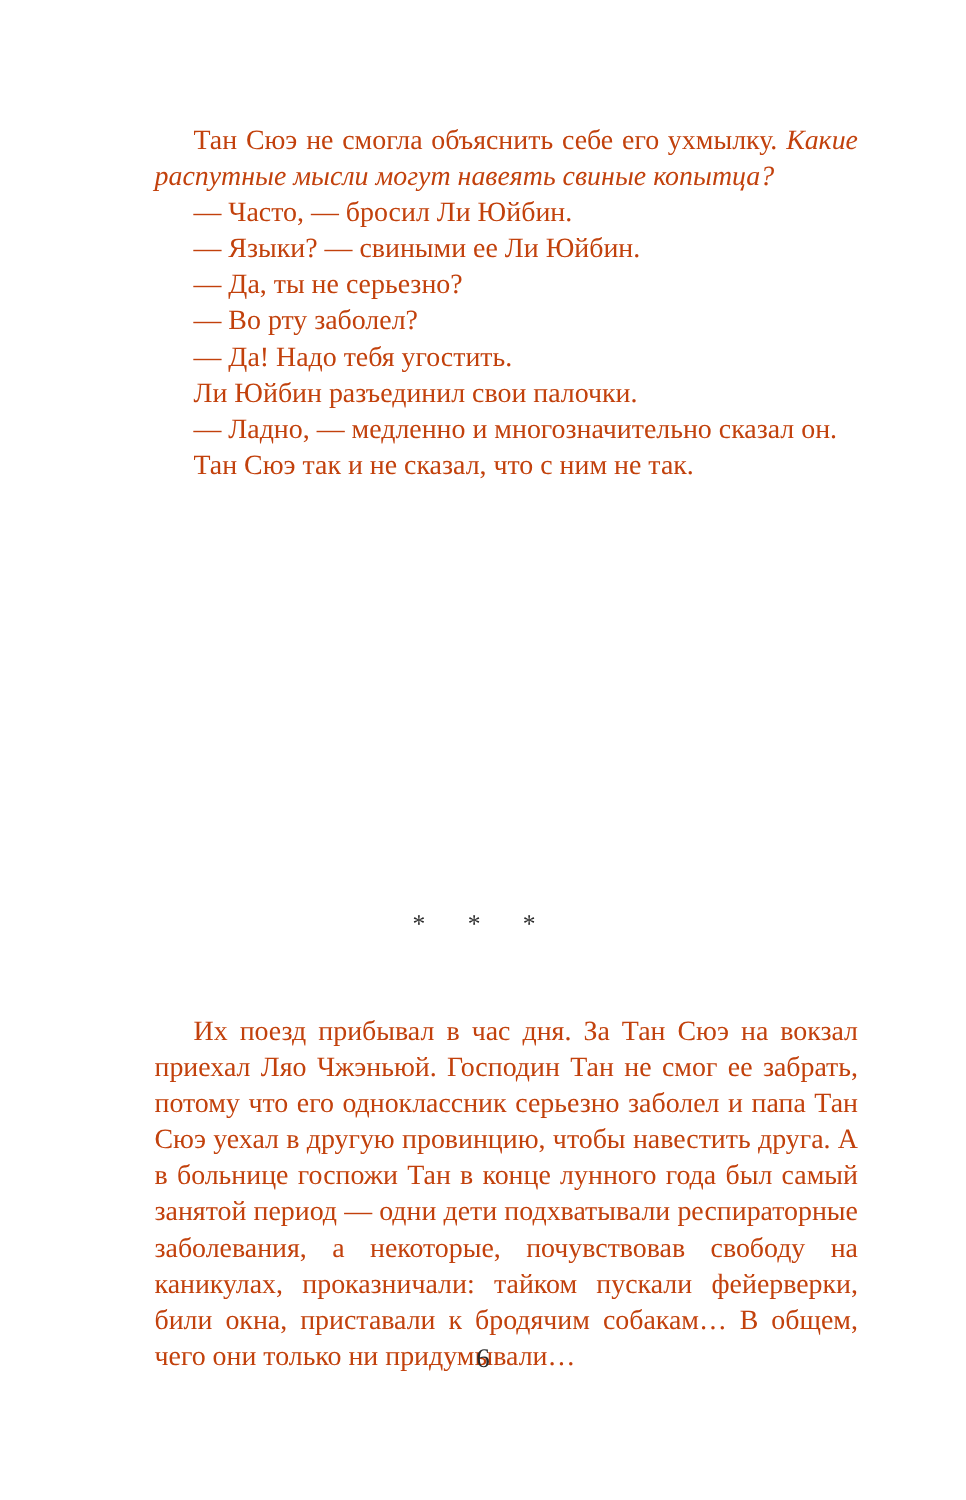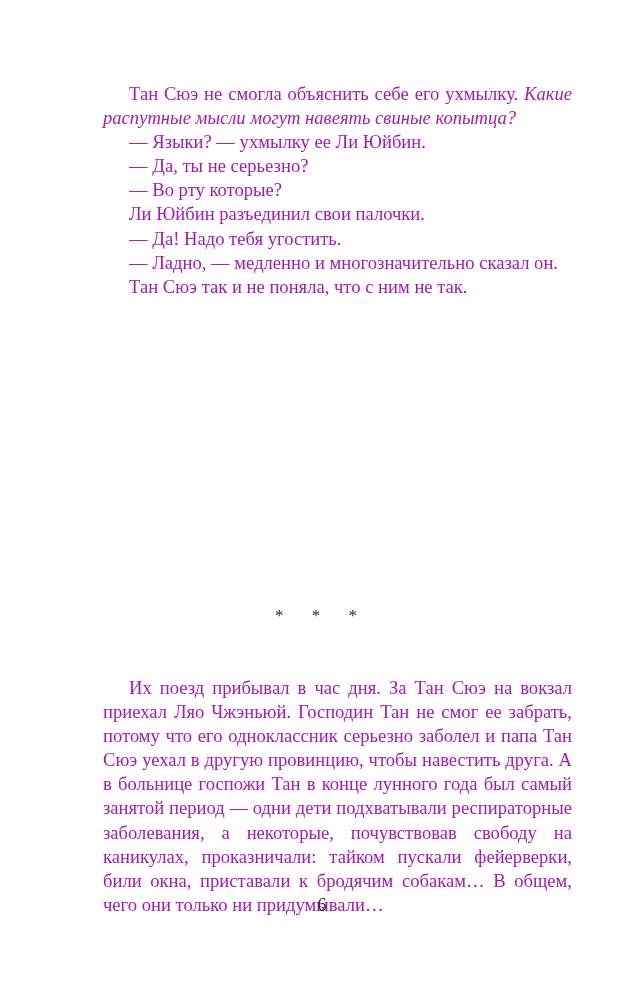--- a/index.html
+++ b/index.html
@@ -1,47 +1,48 @@
 <!DOCTYPE html>
 <html><head>
 <meta charset="utf-8">
 <style>
   html, body { margin: 0; padding: 0; background: #ffffff; }
   body { width: 644px; height: 1000px; position: relative; overflow: hidden; }
   .page {
     position: absolute; left: 103px; top: 82px; width: 469px;
     font-family: "Liberation Serif", "DejaVu Serif", serif;
-    font-size: 18.6px; line-height: 24.1px; color: #a21caf;
+    font-size: 18.6px; line-height: 24.1px; color: #c2410c;
   }
   .p { margin: 0; text-align: justify; text-align-last: left; }
   .ind { text-indent: 26px; }
   .dlg { text-indent: 26px; }
   .it { font-style: italic; }
   .sep {
     position: absolute; left: 0; width: 644px; top: 606px; text-align: center;
     font-family: "Liberation Serif", serif; font-size: 17px; color: #2a2a2a; letter-spacing: 12px;
   }
   .page2 { top: 676px; }
   .pagenum {
     position: absolute; left: 0; width: 644px; top: 895px; text-align: center;
     font-family: "Liberation Serif", serif; font-size: 18px; color: #2a2a2a;
   }
 </style>
 </head>
 <body>
 
 <div class="page">
   <p class="p ind"><span>Тан Сюэ не смогла объяснить себе его ухмылку. </span><span class="it">Какие распутные мысли могут навеять свиные копытца?</span></p>
-  <p class="p dlg">— Языки? — ухмылку ее Ли Юйбин.</p>
+  <p class="p dlg">— Часто, — бросил Ли Юйбин.</p>
+  <p class="p dlg">— Языки? — свиными ее Ли Юйбин.</p>
   <p class="p dlg">— Да, ты не серьезно?</p>
-  <p class="p dlg">— Во рту которые?</p>
+  <p class="p dlg">— Во рту заболел?</p>
+  <p class="p dlg">— Да! Надо тебя угостить.</p>
   <p class="p ind">Ли Юйбин разъединил свои палочки.</p>
-  <p class="p dlg">— Да! Надо тебя угостить.</p>
   <p class="p dlg">— Ладно, — медленно и многозначительно сказал он.</p>
-  <p class="p ind">Тан Сюэ так и не поняла, что с ним не так.</p>
+  <p class="p ind">Тан Сюэ так и не сказал, что с ним не так.</p>
 </div>
 
 <div class="sep">* * *</div>
 
 <div class="page page2">
   <p class="p ind">Их поезд прибывал в час дня. За Тан Сюэ на вокзал приехал Ляо Чжэньюй. Господин Тан не смог ее забрать, потому что его одноклассник серьезно заболел и папа Тан Сюэ уехал в другую провинцию, чтобы навестить друга. А в больнице госпожи Тан в конце лунного года был самый занятой период — одни дети подхватывали респираторные заболевания, а некоторые, почувствовав свободу на каникулах, проказничали: тайком пускали фейерверки, били окна, приставали к бродячим собакам… В общем, чего они только ни придумывали…</p>
 </div>
 
 <div class="pagenum">6</div>
 

